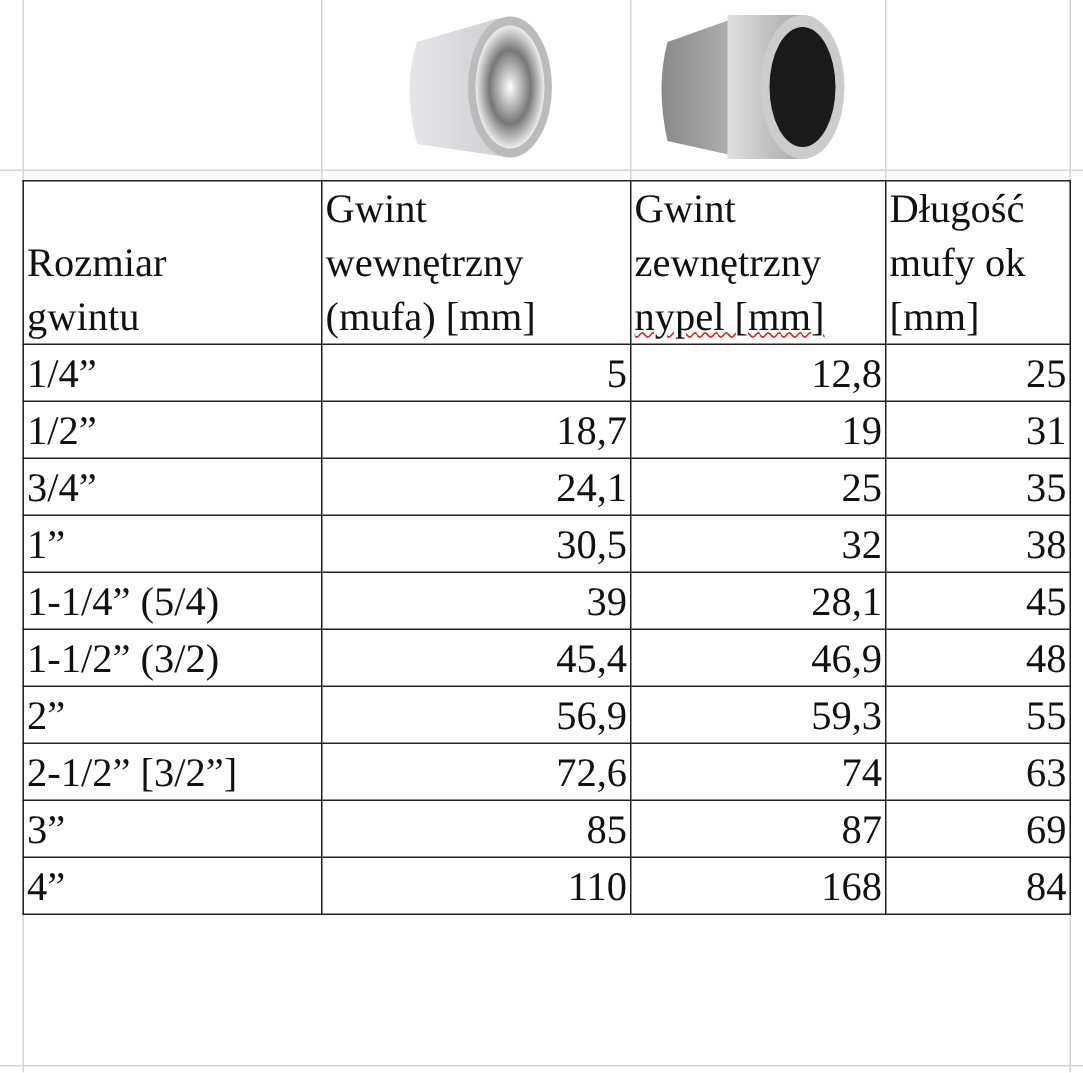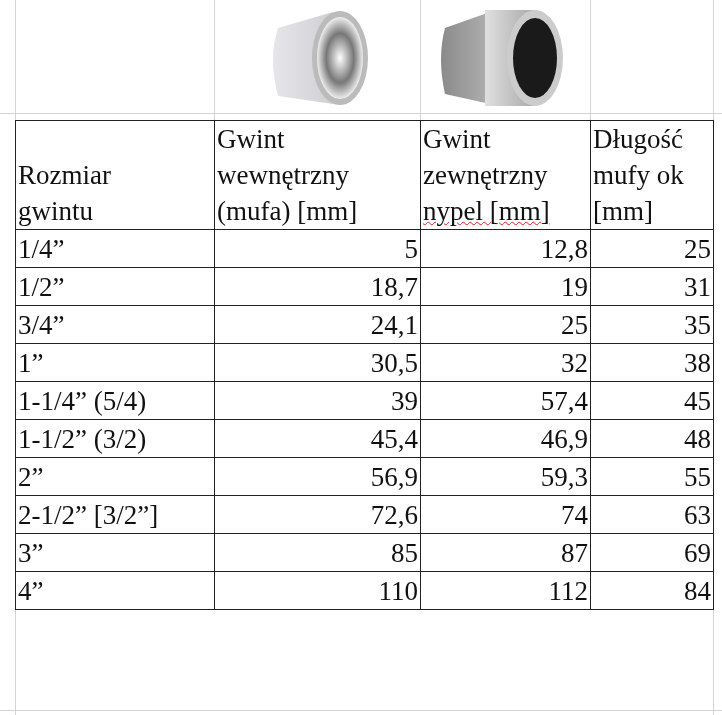--- a/index.html
+++ b/index.html
@@ -111,21 +111,21 @@
       </tr>
       <tr>
         <td>1”</td>
         <td class="num">30,5</td>
         <td class="num">32</td>
         <td class="num">38</td>
       </tr>
       <tr>
         <td>1-1/4”  (5/4)</td>
         <td class="num">39</td>
-        <td class="num">57,4</td>
+        <td class="num">28,1</td>
         <td class="num">45</td>
       </tr>
       <tr>
         <td>1-1/2”  (3/2)</td>
         <td class="num">45,4</td>
         <td class="num">46,9</td>
         <td class="num">48</td>
       </tr>
       <tr>
         <td>2”</td>
@@ -141,17 +141,17 @@
       </tr>
       <tr>
         <td>3”</td>
         <td class="num">85</td>
         <td class="num">87</td>
         <td class="num">69</td>
       </tr>
       <tr>
         <td>4”</td>
         <td class="num">110</td>
-        <td class="num">112</td>
+        <td class="num">168</td>
         <td class="num">84</td>
       </tr>
     </tbody>
 </table>
 
 </body></html>

